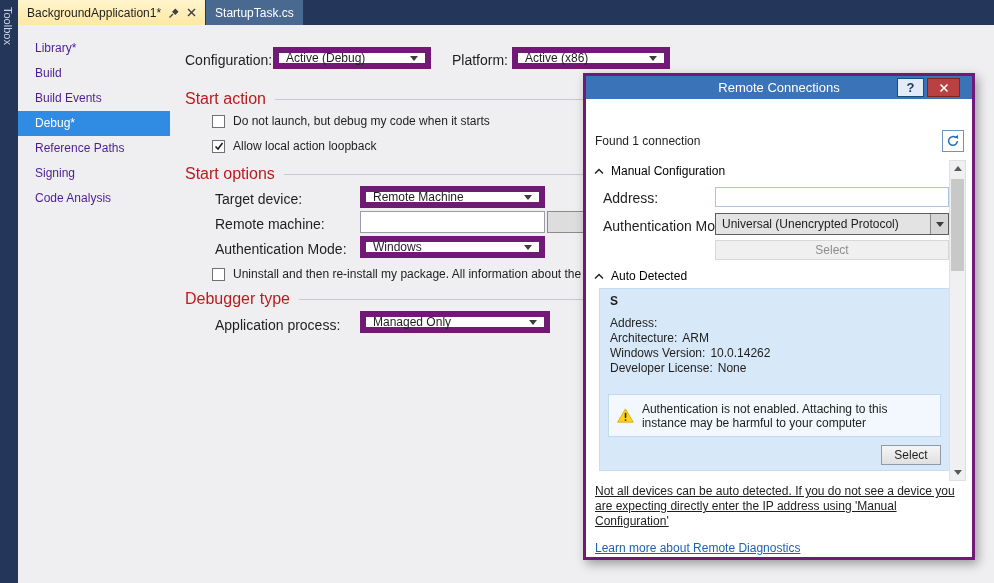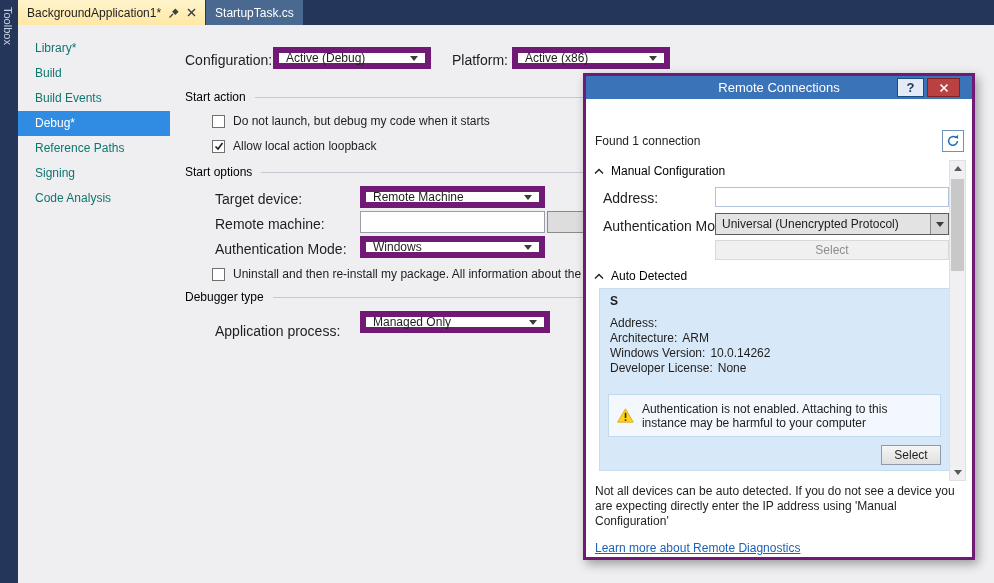--- a/index.html
+++ b/index.html
@@ -12,32 +12,32 @@
   .toolbox-label { writing-mode:vertical-rl; color:#C9D3E6; font-size:11px; padding-top:7px; margin-left:2px; }
   .tabbar { position:absolute; left:18px; top:0; right:0; height:25px; background:#24375B; display:flex; }
   .tab { height:25px; display:flex; align-items:center; gap:7px; padding:12px 9px; font-size:12px; cursor:default; }
   .tab.active { background:linear-gradient(#FFF4CB,#FFE8A5); color:#1E1E1E; }
   .tab.inactive { background:#4A6991; color:#FFFFFF; margin-left:1px; }
   .tab .ticon { display:inline-flex; align-items:center; }
 
   
   .content { position:absolute; left:18px; top:25px; right:0; bottom:0; background:#EFEFF2; }
   .nav-item { position:absolute; left:0; width:152px; height:25px; line-height:25px;
-              padding-left:17px; font-size:12px; color:#0f766e; }
+              padding-left:17px; font-size:12px; color:#4c1d95; }
   .nav-item.selected { background:#2F8CE2; color:#FFFFFF; }
 
   .lbl { position:absolute; font-size:14px; color:#1E1E1E; white-space:nowrap; }
   .combo { position:absolute; height:22px; background:#FFFFFF; border:6px solid #701a75;
            display:flex; align-items:center; justify-content:space-between; padding:0 7px; font-size:12px; }
   .dd-arrow { width:0; height:0; border-left:4px solid transparent; border-right:4px solid transparent;
               border-top:5px solid #3C3C3C; }
   .textbox { position:absolute; height:22px; background:#FFFFFF; border:1px solid #999DA5; padding:0 5px; font-size:12px;
              font-family:"Liberation Sans", sans-serif; }
   .stub-btn { position:absolute; height:22px; background:#DDDDDD; border:1px solid #8A8A8A; }
-  .group { position:absolute; display:flex; align-items:center; gap:9px; font-size:12px; color:#000000; }
+  .group { position:absolute; display:flex; align-items:center; gap:9px; font-size:16px; color:#b91c1c; }
   .gline { flex:1; height:1px; background:#C8C8D4; }
   .cbrow { position:absolute; display:flex; align-items:center; gap:8px; font-size:12px; }
   .cbox { width:13px; height:13px; background:#FFFFFF; border:1px solid #707070;
           display:inline-flex; align-items:center; justify-content:center; flex:none; }
 
   
   .dialog { position:absolute; left:583px; top:73px; width:392px; height:487px; background:#FFFFFF;
             border:3px solid #701a75; box-shadow:3px 4px 10px rgba(0,0,0,0.35); z-index:10; font-size:12px; }
   .titlebar { position:absolute; left:0; top:0; right:0; height:23px; background:#3A73B8; color:#FFFFFF;
               text-align:center; line-height:23px; font-size:13px; }
@@ -66,21 +66,21 @@
   .card { position:absolute; left:13px; top:212px; width:351px; height:183px; background:#D7E8F8; border:1px solid #C5DCF1; }
   .dev-name { position:absolute; left:10px; top:5px; font-weight:bold; }
   .dev-lines { position:absolute; left:10px; top:27px; line-height:15px; }
   .dev-l { margin-right:5px; }
   .warnbox { position:absolute; left:8px; top:105px; width:333px; height:43px; background:#F2F8FD;
              border:1px solid #BFD9EF; display:flex; align-items:center; gap:8px; padding:3px 8px; }
   .warntext { width:292px; line-height:14px; }
   .btn { background:linear-gradient(#F5F5F5,#E0E0E0); border:1px solid #8C9AAB; font-size:12px;
          text-align:center; color:#1E1E1E; }
   .card-select { position:absolute; right:8px; top:156px; width:60px; height:20px; line-height:18px; }
-  .footer-note { position:absolute; left:9px; top:408px; width:372px; line-height:15px; }
+  .footer-note { position:absolute; left:9px; top:408px; width:372px; line-height:15px;text-decoration:underline; }
   .dlg-link { position:absolute; left:9px; top:465px; color:#1B62B4; text-decoration:underline; cursor:pointer; }
 
   
   .sbar { position:absolute; right:6px; top:84px; width:17px; height:321px; background:#F0F0F2; border:1px solid #E0E0E4; }
   .sbtn { position:absolute; left:0; width:15px; height:15px; background:#F0F0F2; display:flex;
           align-items:center; justify-content:center; }
   .sb-up { top:0; } .sb-down { bottom:0; }
   .tri-up { width:0; height:0; border-left:4px solid transparent; border-right:4px solid transparent; border-bottom:5px solid #5A5A5A; }
   .tri-down { width:0; height:0; border-left:4px solid transparent; border-right:4px solid transparent; border-top:5px solid #5A5A5A; }
   .sthumb { position:absolute; left:1px; top:18px; width:13px; height:92px; background:#C8C8C8; }
@@ -172,21 +172,21 @@
     </div>
     <div class="cbrow" style="left:194px;top:242px;width:760px">
       <span class="cbox"></span>
       <span style="white-space:nowrap">Uninstall and then re-install my package. All information about the</span>
     </div>
 
     <div class="group" style="left:167px;top:265px;width:788px">
       <span>Debugger type</span>
       <span class="gline"></span>
     </div>
-    <span class="lbl" style="left:197px;top:298px">Application process:</span>
+    <span class="lbl" style="left:197px;top:292px">Application process:</span>
     <div class="combo" style="left:342px;top:286px;width:190px">
       <span>Managed Only</span>
       <span class="dd-arrow"></span>
     </div>
   </div>
 
   <div class="dialog">
     <div class="titlebar">
       <span>Remote Connections</span>
     </div>

